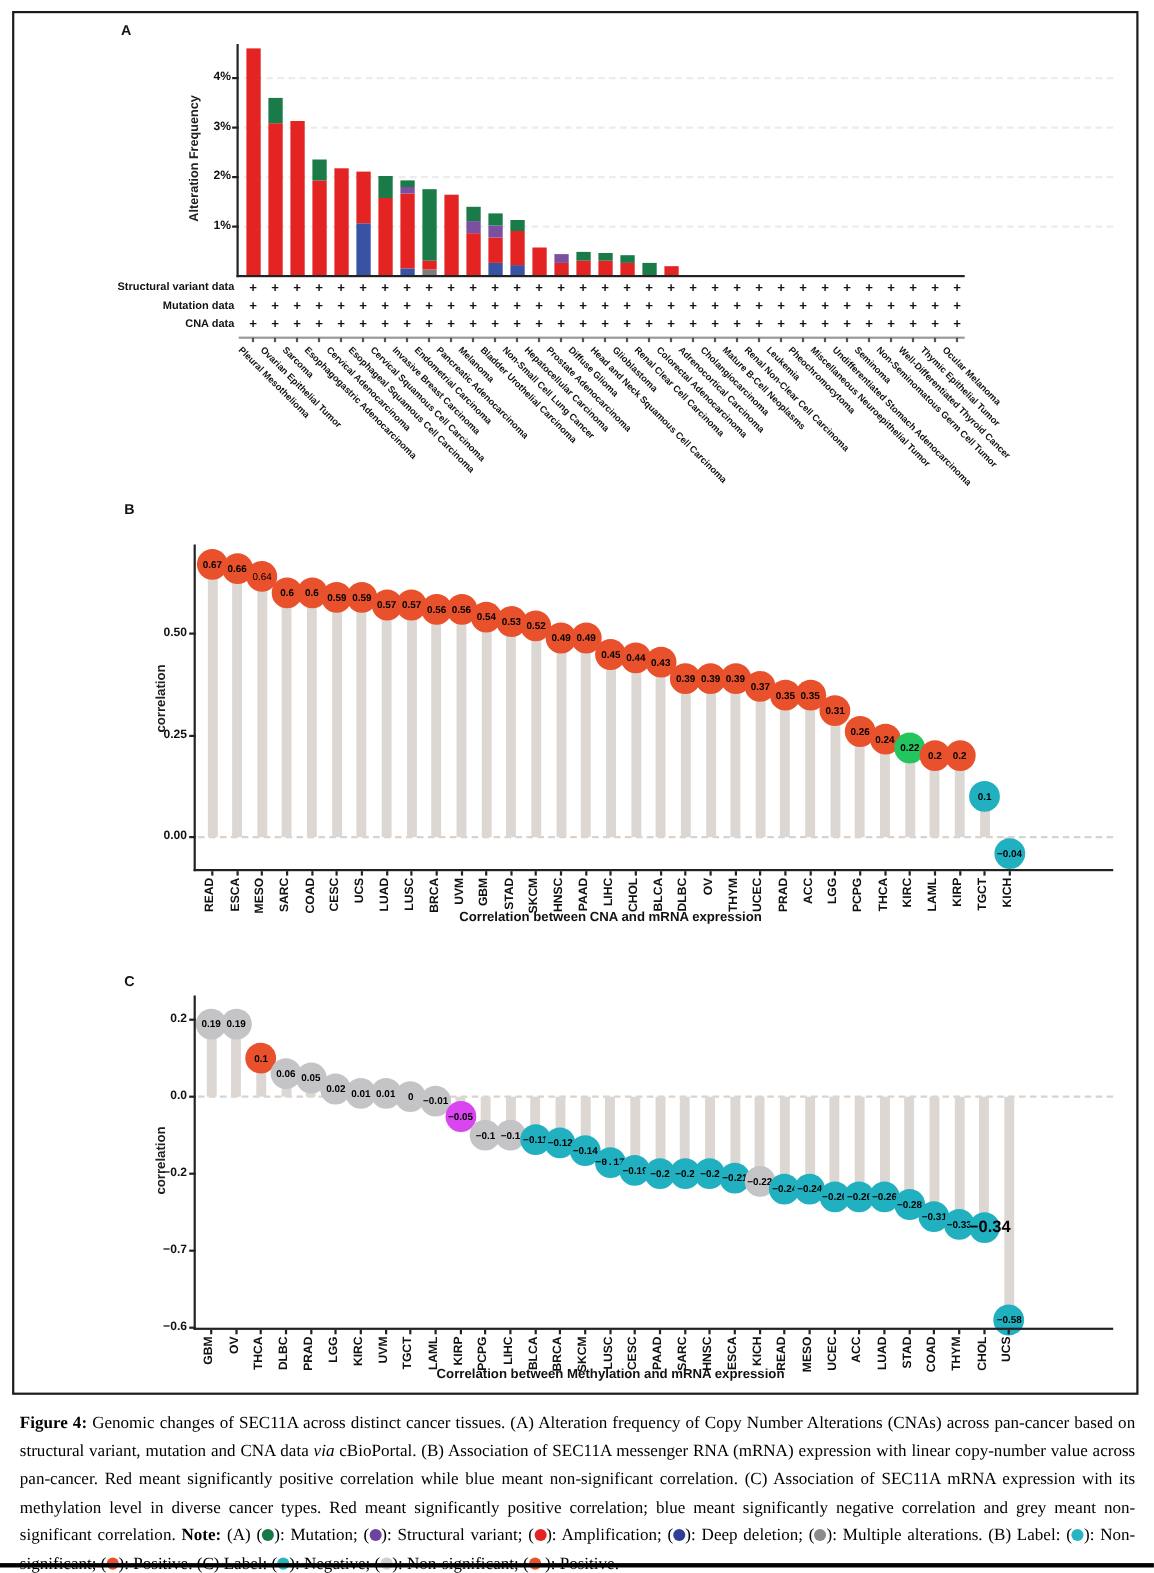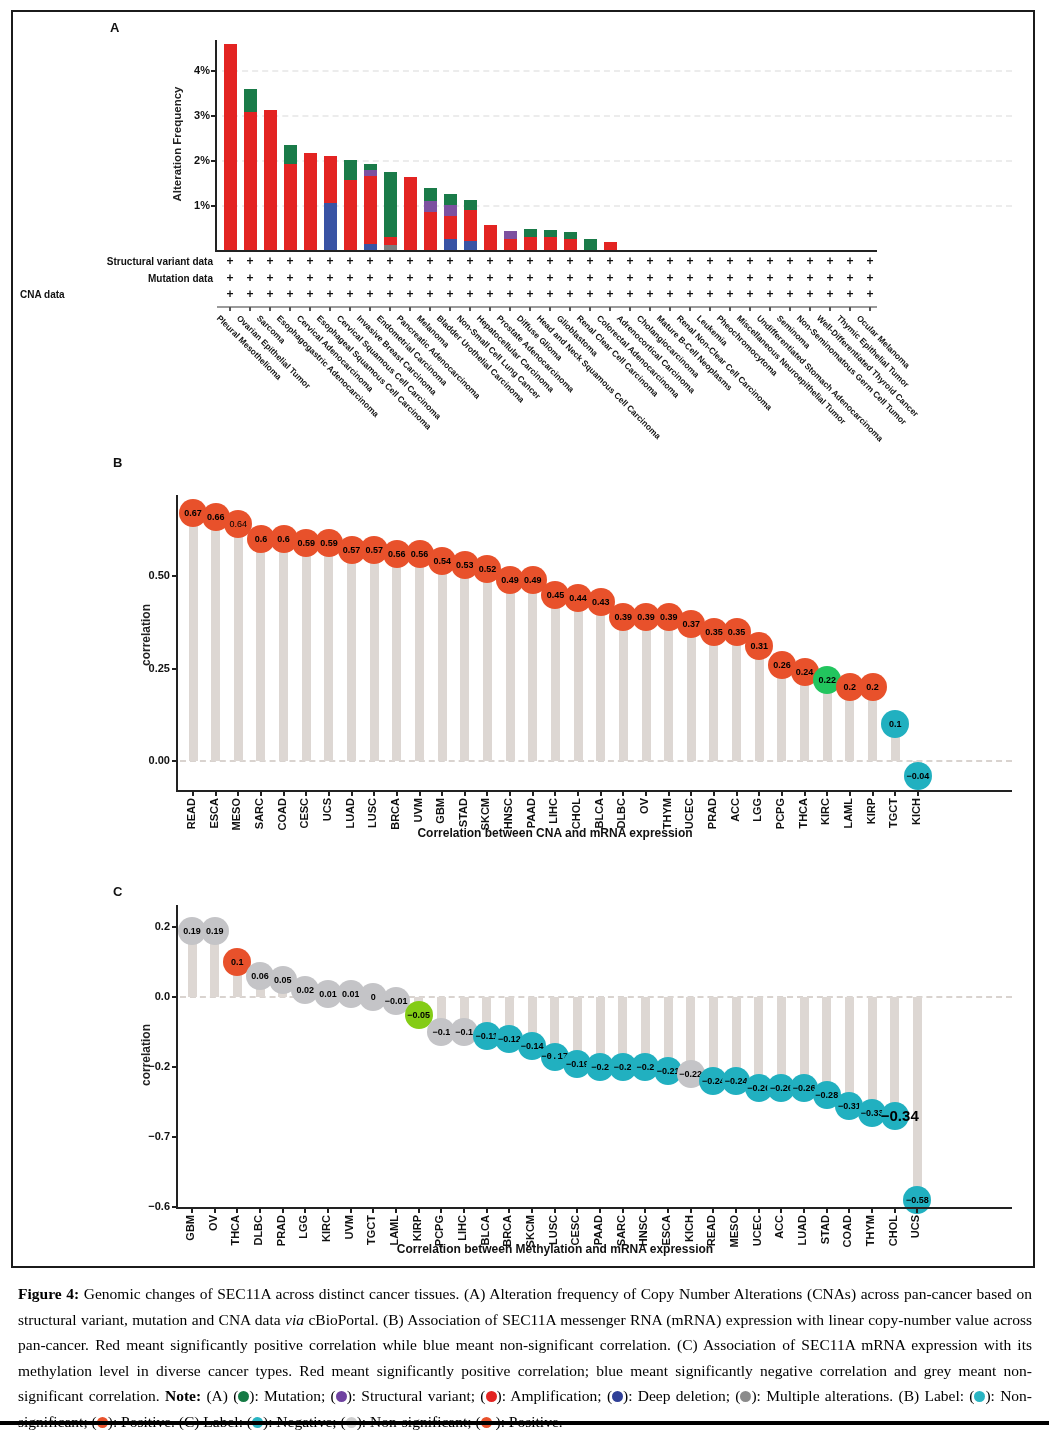--- a/index.html
+++ b/index.html
@@ -159,21 +159,21 @@
       <div style="position: absolute; left: 684px; top: 270.5px; width: 12px; text-align: center; font-weight: 700; font-size: 12px; color: rgb(17, 17, 17);">+</div>
       <div style="position: absolute; left: 704px; top: 270.5px; width: 12px; text-align: center; font-weight: 700; font-size: 12px; color: rgb(17, 17, 17);">+</div>
       <div style="position: absolute; left: 724px; top: 270.5px; width: 12px; text-align: center; font-weight: 700; font-size: 12px; color: rgb(17, 17, 17);">+</div>
       <div style="position: absolute; left: 744px; top: 270.5px; width: 12px; text-align: center; font-weight: 700; font-size: 12px; color: rgb(17, 17, 17);">+</div>
       <div style="position: absolute; left: 764px; top: 270.5px; width: 12px; text-align: center; font-weight: 700; font-size: 12px; color: rgb(17, 17, 17);">+</div>
       <div style="position: absolute; left: 784px; top: 270.5px; width: 12px; text-align: center; font-weight: 700; font-size: 12px; color: rgb(17, 17, 17);">+</div>
       <div style="position: absolute; left: 804px; top: 270.5px; width: 12px; text-align: center; font-weight: 700; font-size: 12px; color: rgb(17, 17, 17);">+</div>
       <div style="position: absolute; left: 824px; top: 270.5px; width: 12px; text-align: center; font-weight: 700; font-size: 12px; color: rgb(17, 17, 17);">+</div>
       <div style="position: absolute; left: 844px; top: 270.5px; width: 12px; text-align: center; font-weight: 700; font-size: 12px; color: rgb(17, 17, 17);">+</div>
       <div style="position: absolute; left: 864px; top: 270.5px; width: 12px; text-align: center; font-weight: 700; font-size: 12px; color: rgb(17, 17, 17);">+</div>
-      <div style="position: absolute; left: 20px; top: 289px; width: 193px; font-weight: 700; font-size: 10px; color: rgb(17, 17, 17);">CNA data</div>
+      <div style="position: absolute; left: 20px; top: 289px; width: 193px; text-align: right; font-weight: 700; font-size: 10px; color: rgb(17, 17, 17);">CNA data</div>
       <div style="position: absolute; left: 224px; top: 287px; width: 12px; text-align: center; font-weight: 700; font-size: 12px; color: rgb(17, 17, 17);">+</div>
       <div style="position: absolute; left: 244px; top: 287px; width: 12px; text-align: center; font-weight: 700; font-size: 12px; color: rgb(17, 17, 17);">+</div>
       <div style="position: absolute; left: 264px; top: 287px; width: 12px; text-align: center; font-weight: 700; font-size: 12px; color: rgb(17, 17, 17);">+</div>
       <div style="position: absolute; left: 284px; top: 287px; width: 12px; text-align: center; font-weight: 700; font-size: 12px; color: rgb(17, 17, 17);">+</div>
       <div style="position: absolute; left: 304px; top: 287px; width: 12px; text-align: center; font-weight: 700; font-size: 12px; color: rgb(17, 17, 17);">+</div>
       <div style="position: absolute; left: 324px; top: 287px; width: 12px; text-align: center; font-weight: 700; font-size: 12px; color: rgb(17, 17, 17);">+</div>
       <div style="position: absolute; left: 344px; top: 287px; width: 12px; text-align: center; font-weight: 700; font-size: 12px; color: rgb(17, 17, 17);">+</div>
       <div style="position: absolute; left: 364px; top: 287px; width: 12px; text-align: center; font-weight: 700; font-size: 12px; color: rgb(17, 17, 17);">+</div>
       <div style="position: absolute; left: 384px; top: 287px; width: 12px; text-align: center; font-weight: 700; font-size: 12px; color: rgb(17, 17, 17);">+</div>
       <div style="position: absolute; left: 404px; top: 287px; width: 12px; text-align: center; font-weight: 700; font-size: 12px; color: rgb(17, 17, 17);">+</div>
@@ -459,21 +459,21 @@
       <div title="GBM" style="position: absolute; left: 178px; top: 916.5px; width: 28px; height: 28px; border-radius: 50%; background: rgb(196, 196, 199); text-align: center; line-height: 28px; font-weight: 700; font-size: 9px; color: rgb(0, 0, 0);">0.19</div>
       <div title="OV" style="position: absolute; left: 200.67px; top: 916.5px; width: 28px; height: 28px; border-radius: 50%; background: rgb(196, 196, 199); text-align: center; line-height: 28px; font-weight: 700; font-size: 9px; color: rgb(0, 0, 0);">0.19</div>
       <div title="THCA" style="position: absolute; left: 223.34px; top: 948px; width: 28px; height: 28px; border-radius: 50%; background: rgb(232, 81, 43); text-align: center; line-height: 28px; font-weight: 700; font-size: 9px; color: rgb(0, 0, 0);">0.1</div>
       <div title="DLBC" style="position: absolute; left: 246.01px; top: 962px; width: 28px; height: 28px; border-radius: 50%; background: rgb(196, 196, 199); text-align: center; line-height: 28px; font-weight: 700; font-size: 9px; color: rgb(0, 0, 0);">0.06</div>
       <div title="PRAD" style="position: absolute; left: 268.68px; top: 965.5px; width: 28px; height: 28px; border-radius: 50%; background: rgb(196, 196, 199); text-align: center; line-height: 28px; font-weight: 700; font-size: 9px; color: rgb(0, 0, 0);">0.05</div>
       <div title="LGG" style="position: absolute; left: 291.35px; top: 976px; width: 28px; height: 28px; border-radius: 50%; background: rgb(196, 196, 199); text-align: center; line-height: 28px; font-weight: 700; font-size: 9px; color: rgb(0, 0, 0);">0.02</div>
       <div title="KIRC" style="position: absolute; left: 314.02px; top: 979.5px; width: 28px; height: 28px; border-radius: 50%; background: rgb(196, 196, 199); text-align: center; line-height: 28px; font-weight: 700; font-size: 9px; color: rgb(0, 0, 0);">0.01</div>
       <div title="UVM" style="position: absolute; left: 336.69px; top: 979.5px; width: 28px; height: 28px; border-radius: 50%; background: rgb(196, 196, 199); text-align: center; line-height: 28px; font-weight: 700; font-size: 9px; color: rgb(0, 0, 0);">0.01</div>
       <div title="TGCT" style="position: absolute; left: 359.36px; top: 983px; width: 28px; height: 28px; border-radius: 50%; background: rgb(196, 196, 199); text-align: center; line-height: 28px; font-weight: 700; font-size: 9px; color: rgb(0, 0, 0);">0</div>
       <div title="LAML" style="position: absolute; left: 382.03px; top: 986.5px; width: 28px; height: 28px; border-radius: 50%; background: rgb(196, 196, 199); text-align: center; line-height: 28px; font-weight: 700; font-size: 9px; color: rgb(0, 0, 0);">−0.01</div>
-      <div title="KIRP" style="position: absolute; left: 404.7px; top: 1000.5px; width: 28px; height: 28px; border-radius: 50%; background: #84cc16; text-align: center; line-height: 28px; font-weight: 700; font-size: 9px; color: rgb(0, 0, 0);">−0.05</div>
+      <div title="KIRP" style="position: absolute; left: 404.7px; top: 1000.5px; width: 28px; height: 28px; border-radius: 50%; background: #d946ef; text-align: center; line-height: 28px; font-weight: 700; font-size: 9px; color: rgb(0, 0, 0);">−0.05</div>
       <div title="PCPG" style="position: absolute; left: 427.37px; top: 1018px; width: 28px; height: 28px; border-radius: 50%; background: rgb(196, 196, 199); text-align: center; line-height: 28px; font-weight: 700; font-size: 9px; color: rgb(0, 0, 0);">−0.1</div>
       <div title="LIHC" style="position: absolute; left: 450.04px; top: 1018px; width: 28px; height: 28px; border-radius: 50%; background: rgb(196, 196, 199); text-align: center; line-height: 28px; font-weight: 700; font-size: 9px; color: rgb(0, 0, 0);">−0.1</div>
       <div title="BLCA" style="position: absolute; left: 472.71px; top: 1021.5px; width: 28px; height: 28px; border-radius: 50%; background: rgb(33, 176, 192); text-align: center; line-height: 28px; font-weight: 700; font-size: 9px; color: rgb(0, 0, 0);">−0.11</div>
       <div title="BRCA" style="position: absolute; left: 495.38px; top: 1025px; width: 28px; height: 28px; border-radius: 50%; background: rgb(33, 176, 192); text-align: center; line-height: 28px; font-weight: 700; font-size: 9px; color: rgb(0, 0, 0);">−0.12</div>
       <div title="SKCM" style="position: absolute; left: 518.05px; top: 1032px; width: 28px; height: 28px; border-radius: 50%; background: rgb(33, 176, 192); text-align: center; line-height: 28px; font-weight: 700; font-size: 9px; color: rgb(0, 0, 0);">−0.14</div>
       <div title="LUSC" style="position: absolute; left: 540.72px; top: 1042.5px; width: 28px; height: 28px; border-radius: 50%; background: rgb(33, 176, 192); text-align: center; line-height: 28px; font-weight: 700; font-size: 9px; color: rgb(0, 0, 0); font-family: Liberation Mono, monospace;">−0.17</div>
       <div title="CESC" style="position: absolute; left: 563.39px; top: 1049.5px; width: 28px; height: 28px; border-radius: 50%; background: rgb(33, 176, 192); text-align: center; line-height: 28px; font-weight: 700; font-size: 9px; color: rgb(0, 0, 0);">−0.19</div>
       <div title="PAAD" style="position: absolute; left: 586.06px; top: 1053px; width: 28px; height: 28px; border-radius: 50%; background: rgb(33, 176, 192); text-align: center; line-height: 28px; font-weight: 700; font-size: 9px; color: rgb(0, 0, 0);">−0.2</div>
       <div title="SARC" style="position: absolute; left: 608.73px; top: 1053px; width: 28px; height: 28px; border-radius: 50%; background: rgb(33, 176, 192); text-align: center; line-height: 28px; font-weight: 700; font-size: 9px; color: rgb(0, 0, 0);">−0.2</div>
       <div title="HNSC" style="position: absolute; left: 631.4px; top: 1053px; width: 28px; height: 28px; border-radius: 50%; background: rgb(33, 176, 192); text-align: center; line-height: 28px; font-weight: 700; font-size: 9px; color: rgb(0, 0, 0);">−0.2</div>

